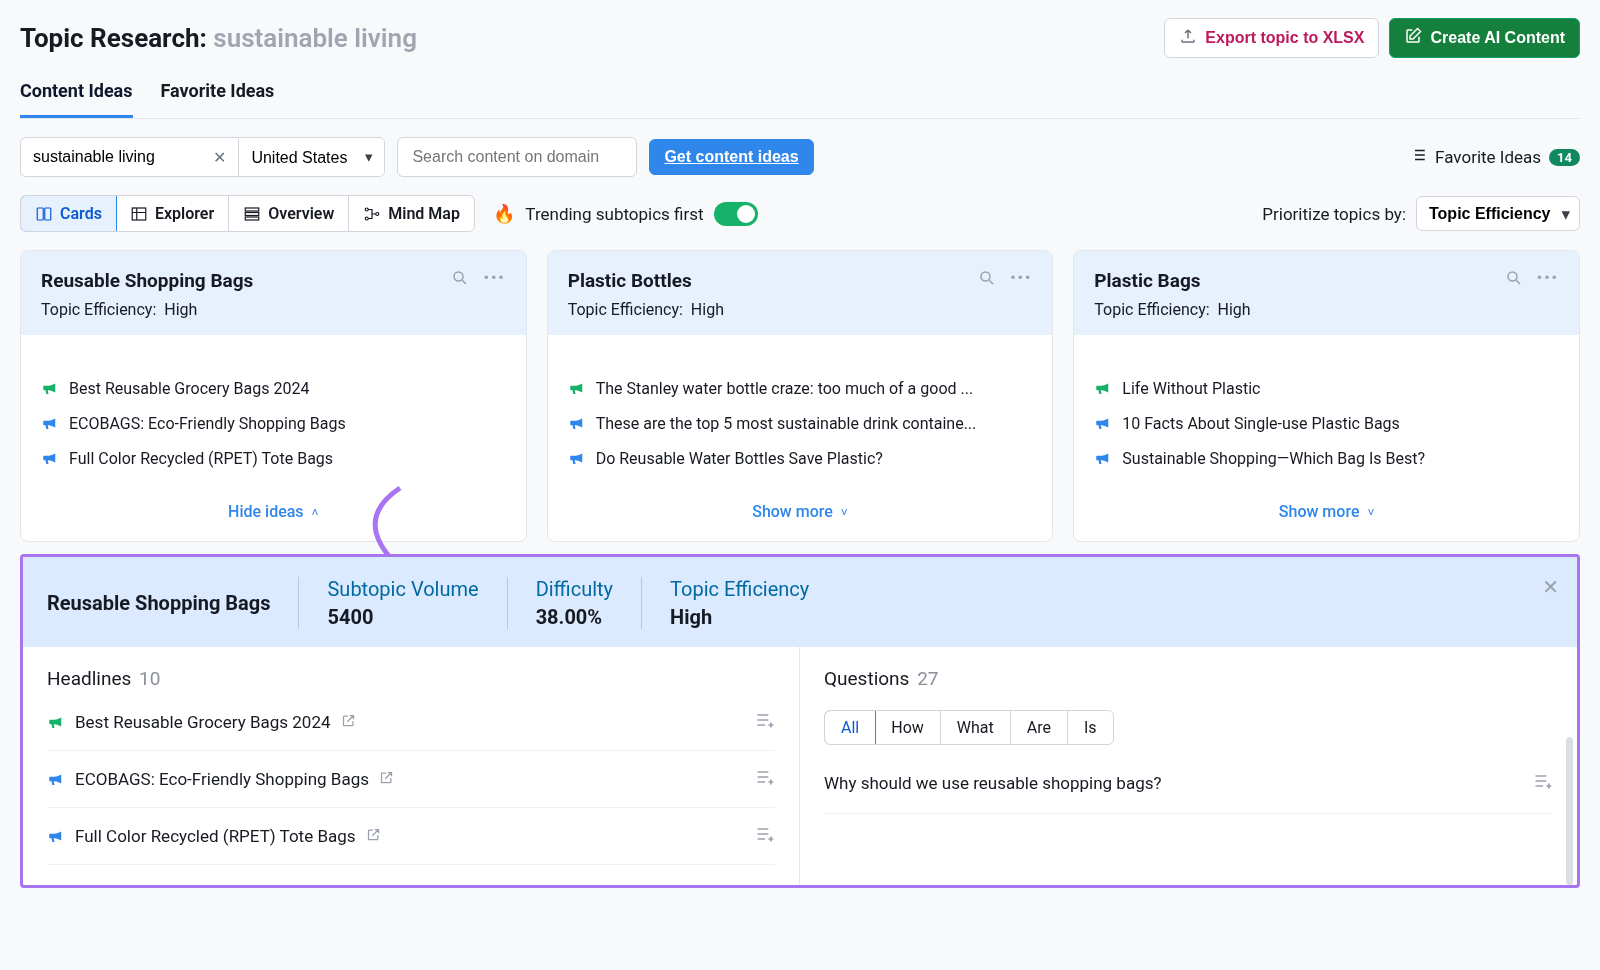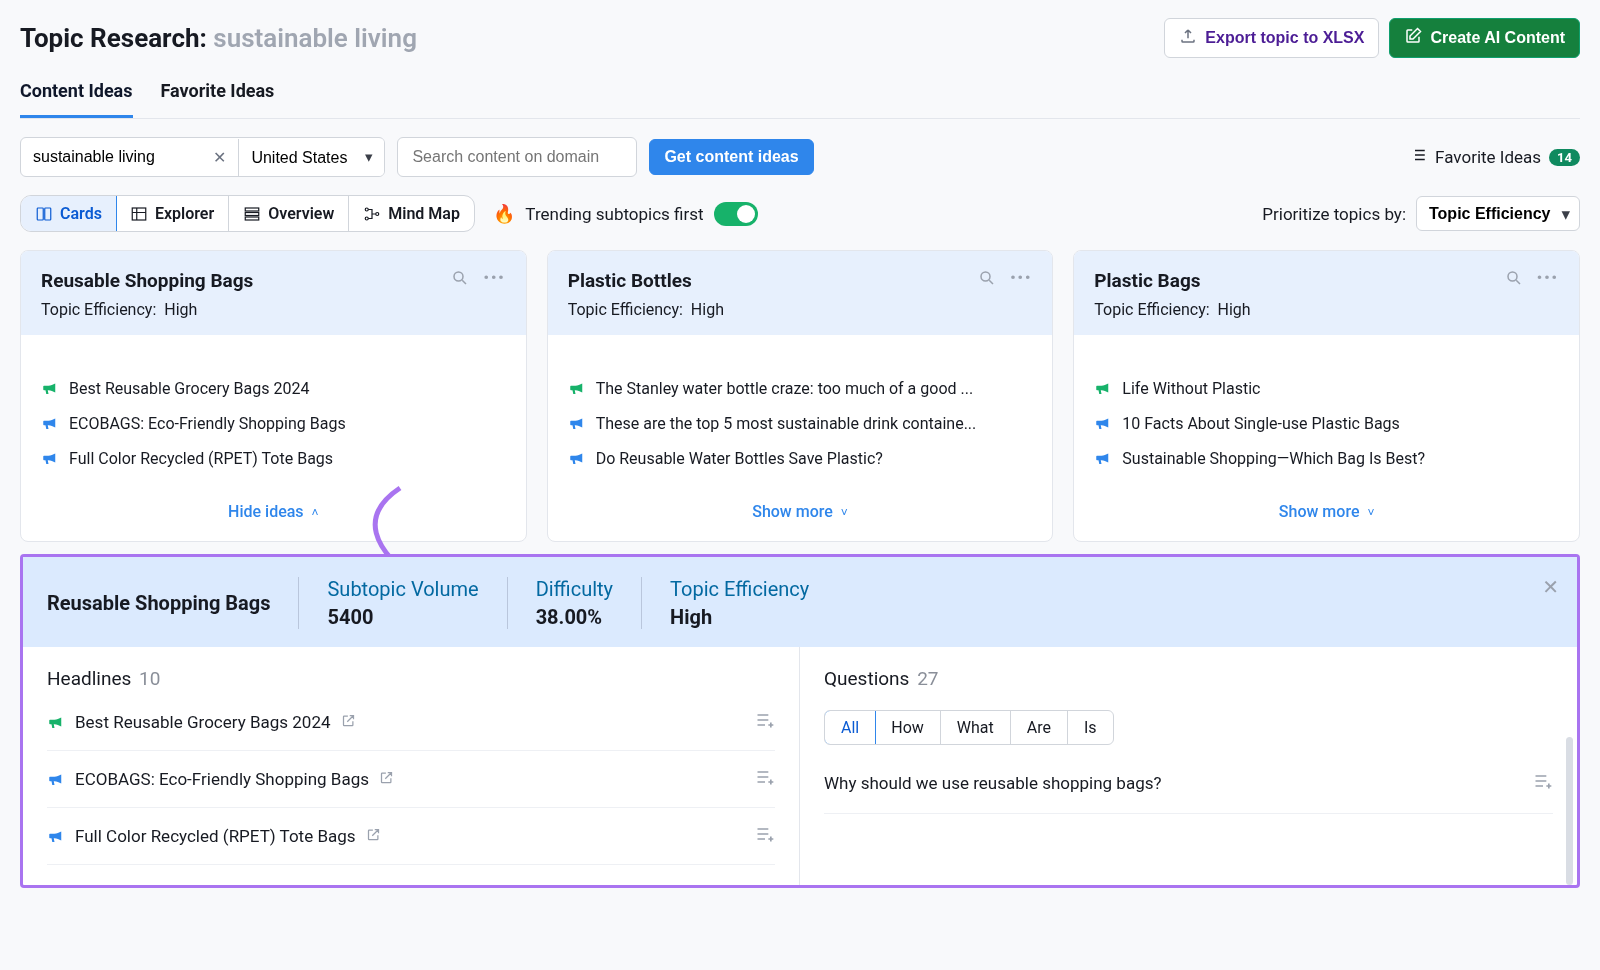--- a/index.html
+++ b/index.html
@@ -2,36 +2,36 @@
 <html><head>
 <meta charset="utf-8">
 <style>
 * { box-sizing: border-box; margin: 0; padding: 0; }
 body { font-family: -apple-system, BlinkMacSystemFont, "Segoe UI", Roboto, Helvetica, Arial, sans-serif; background: #f8f9fb; color: #171a22; font-size: 15px; }
 .page { width: 1600px; padding: 0 20px; position: relative; }
 .header-row { display:flex; align-items:center; justify-content:space-between; padding:18px 0 12px 0; }
 .title { font-size:26px; font-weight:700; color:#171a22; }
 .title .subtle { color:#a0a6b1; font-weight:600; }
 .header-actions { display:flex; gap:10px; }
-.btn { display:inline-flex; align-items:center; gap:8px; border:1px solid #d1d5db; background:#fff; color:#4c1d95; padding:8px 14px; border-radius:6px; font-size:16px; font-weight:600; cursor:pointer; }
+.btn { display:inline-flex; align-items:center; gap:8px; border:1px solid #d1d5db; background:#fff; color:#be185d; padding:8px 14px; border-radius:6px; font-size:16px; font-weight:600; cursor:pointer; }
 .btn.green { background:#15803d; border-color:#0e9f6e; color:#fff; }
-.btn.blue { background:#2f86eb; border-color:#2f86eb; color:#fff; }
+.btn.blue { background:#2f86eb; border-color:#2f86eb; color:#fff;text-decoration:underline; }
 .tabs { display:flex; gap:28px; border-bottom:1px solid #e3e6ec; }
 .tab { padding:10px 0 14px 0; font-size:18px; font-weight:700; color:#171a22; cursor:pointer; }
 .tab.active { border-bottom:3px solid #2f86eb; color:#0f172a; }
 .controls { display:flex; align-items:center; gap:12px; padding:18px 0 10px 0; flex-wrap:wrap; }
 .input-pill { display:flex; align-items:center; border:1px solid #d1d5db; background:#fff; border-radius:6px; overflow:hidden; }
 .input-pill input { border:none; padding:10px 12px; font-size:16px; background:transparent; outline:none; width:180px; }
 .input-pill .clear-x { padding:0 12px; color:#6b7280; cursor:pointer; font-size:16px; }
 .input-pill select { border:none; border-left:1px solid #d1d5db; padding:10px 36px 10px 12px; font-size:16px; background:#fff; appearance:none; cursor:pointer; }
 .input-pill .sel-wrap { position:relative; }
 .input-pill .sel-wrap::after { content:"▾"; position:absolute; right:12px; top:50%; transform:translateY(-50%); color:#3b3f48; pointer-events:none; }
 .domain-input { border:1px solid #d1d5db; background:#fff; border-radius:6px; padding:10px 14px; font-size:16px; width:240px; color:#8a8f99; }
 .btn-row2 { display:flex; align-items:center; justify-content:space-between; padding:8px 0 18px 0; }
-.seg { display:flex; border:1px solid #d1d5db; border-radius:11px; overflow:hidden; background:#fff; }
+.seg { display:flex; border:1px solid #d1d5db; border-radius:6px; overflow:hidden; background:#fff; }
 .seg-item { padding:8px 14px; font-size:16px; font-weight:600; border-right:1px solid #d1d5db; display:flex; align-items:center; gap:7px; cursor:pointer; color:#171a22; }
 .seg-item:last-child { border-right:none; }
 .seg-item.active { background:#e7f0fd; color:#0b5bd3; border:1px solid #2f86eb; margin:-1px; border-radius:6px 0 0 6px; }
 .trend { display:flex; align-items:center; gap:10px; margin-left:18px; font-size:17px; color:#171a22; }
 .flame { color:#ff6a2b; font-size:18px; }
 .toggle { width:44px; height:24px; background:#17b26a; border-radius:12px; position:relative; cursor:pointer; }
 .toggle::after { content:""; position:absolute; right:3px; top:3px; width:18px; height:18px; background:#fff; border-radius:50%; }
 .prio { display:flex; align-items:center; gap:10px; font-size:17px; }
 .prio select { border:1px solid #d1d5db; background:#fff; border-radius:6px; padding:8px 28px 8px 12px; font-size:16px; font-weight:600; appearance:none; cursor:pointer; }
 .prio .sel-wrap { position:relative; }

